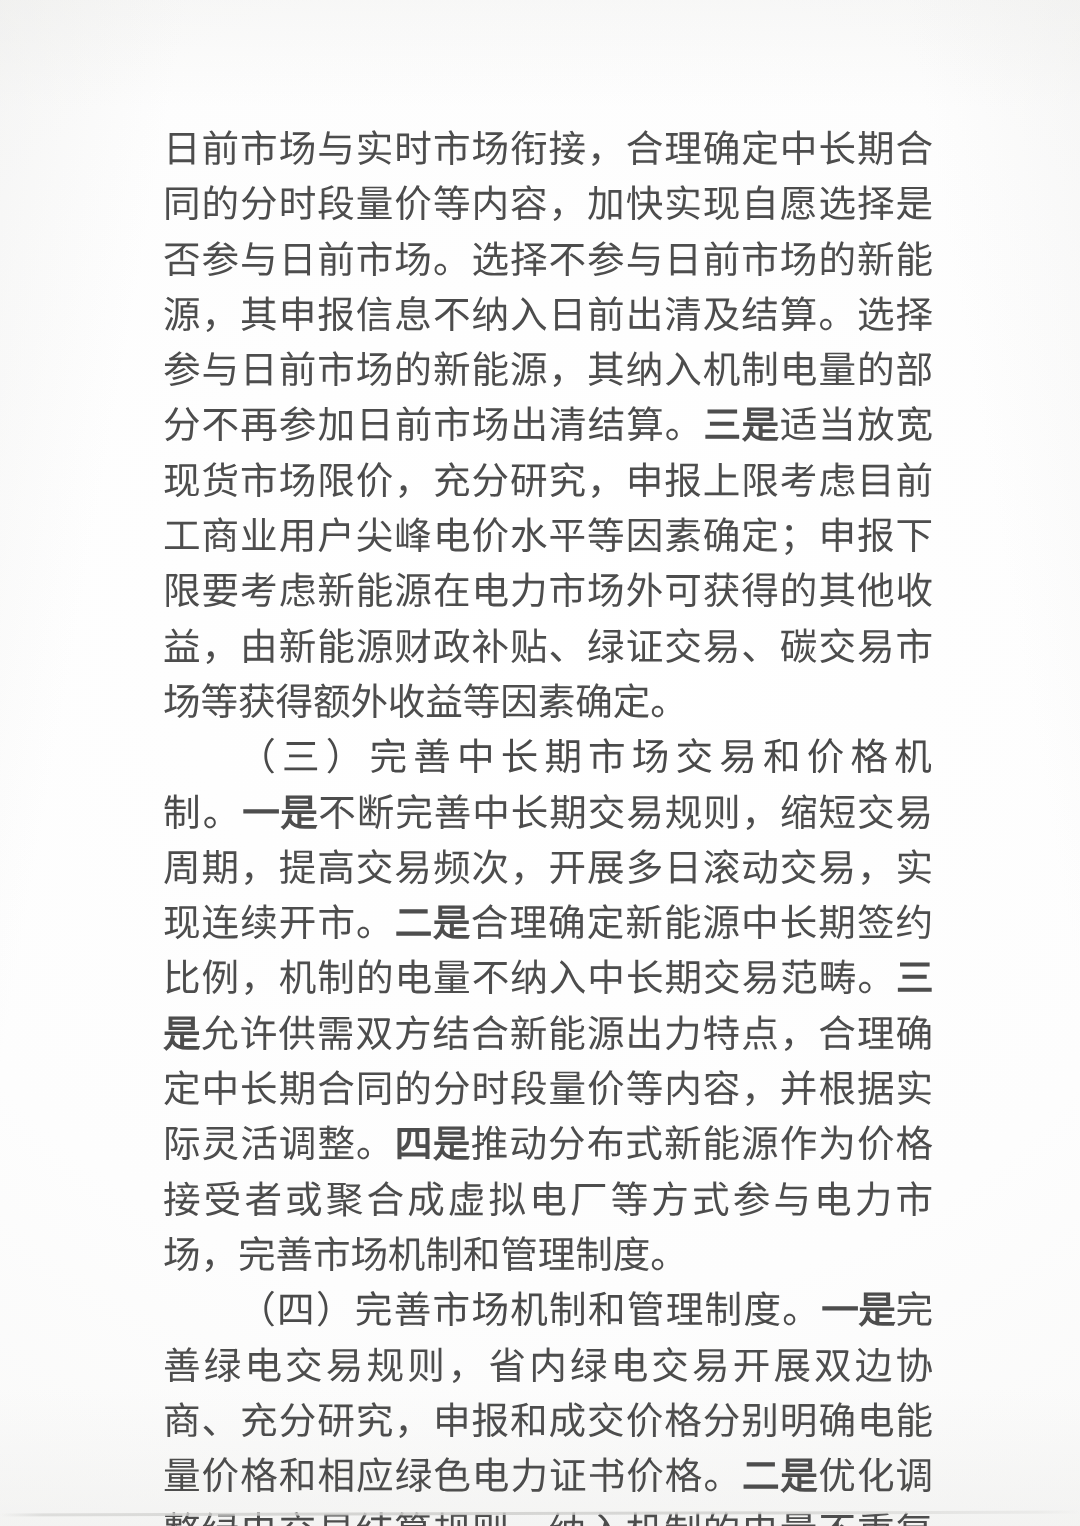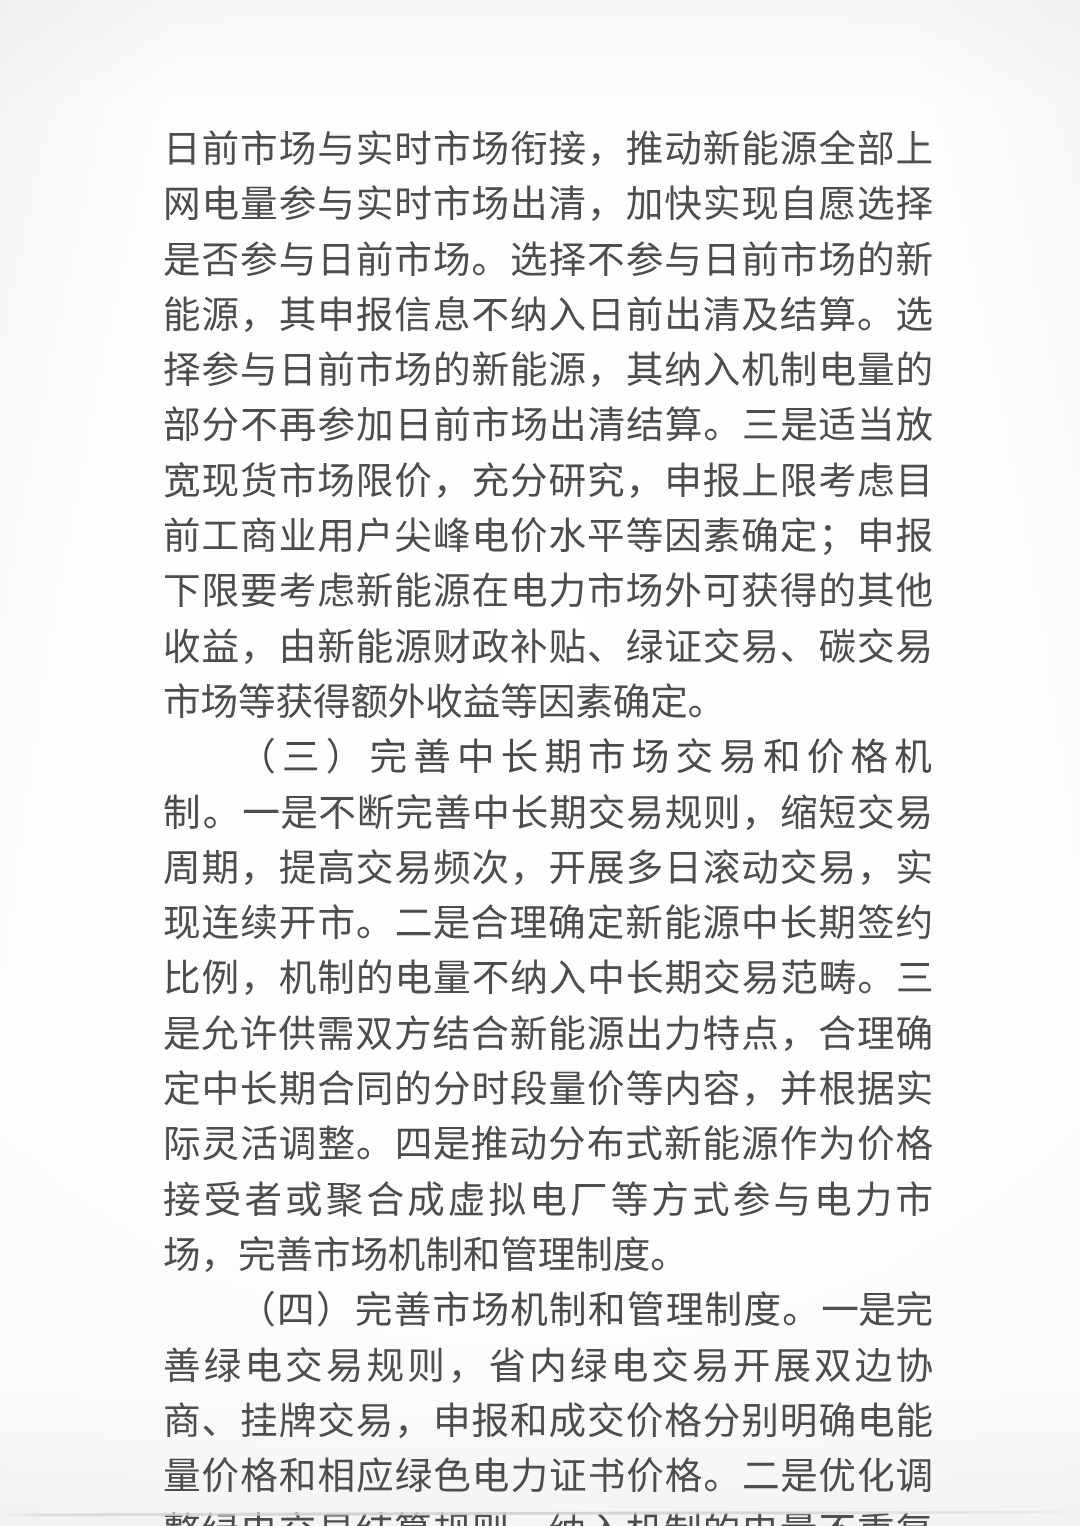--- a/index.html
+++ b/index.html
@@ -78,21 +78,21 @@
     text-rendering: optimizeLegibility;
   }
 
   
   p.para.indent {
     text-indent: 2em;
   }
 
   
   .enum-bold {
-    font-weight: 400;
+    font-weight: 700;
     letter-spacing: -0.6px;
     margin-top: 36px;
   }
 
   
   .section-head {
     font-family: "Liberation Serif", "DejaVu Serif", serif;
     font-weight: 400;
     letter-spacing: 1.1px;
     color: #4a4a4a;
@@ -100,20 +100,20 @@
 </style>
 </head>
 <body>
 
 <div class="page">
 
   <div class="scan-tint"></div>
 
   <div class="text-column">
 
-  <p class="para"><span>日前市场与实时市场衔接，推动新能源全部上网电量参与实时市场出清，加快实现自愿选择是否参与日前市场。选择不参与日前市场的新能源，其申报信息不纳入日前出清及结算。选择参与日前市场的新能源，其纳入机制电量的部分不再参加日前市场出清结算。</span><span class="enum-bold">三是</span><span>适当放宽现货市场限价，充分研究，申报上限考虑目前工商业用户尖峰电价水平等因素确定；申报下限要考虑新能源在电力市场外可获得的其他收益，由新能源财政补贴、绿证交易、碳交易市场等获得额外收益等因素确定。</span></p>
+  <p class="para"><span>日前市场与实时市场衔接，合理确定中长期合同的分时段量价等内容，加快实现自愿选择是否参与日前市场。选择不参与日前市场的新能源，其申报信息不纳入日前出清及结算。选择参与日前市场的新能源，其纳入机制电量的部分不再参加日前市场出清结算。</span><span class="enum-bold">三是</span><span>适当放宽现货市场限价，充分研究，申报上限考虑目前工商业用户尖峰电价水平等因素确定；申报下限要考虑新能源在电力市场外可获得的其他收益，由新能源财政补贴、绿证交易、碳交易市场等获得额外收益等因素确定。</span></p>
       <p class="para indent"><span class="section-head">（三）完善中长期市场交易和价格机制。</span><span class="enum-bold">一是</span><span>不断完善中长期交易规则，缩短交易周期，提高交易频次，开展多日滚动交易，实现连续开市。</span><span class="enum-bold">二是</span><span>合理确定新能源中长期签约比例，机制的电量不纳入中长期交易范畴。</span><span class="enum-bold">三是</span><span>允许供需双方结合新能源出力特点，合理确定中长期合同的分时段量价等内容，并根据实际灵活调整。</span><span class="enum-bold">四是</span><span>推动分布式新能源作为价格接受者或聚合成虚拟电厂等方式参与电力市场，完善市场机制和管理制度。</span></p>
-      <p class="para indent"><span class="section-head">（四）完善市场机制和管理制度。</span><span class="enum-bold">一是</span><span>完善绿电交易规则，省内绿电交易开展双边协商、挂牌交易，申报和成交价格分别明确电能量价格和相应绿色电力证书价格。</span><span class="enum-bold">二是</span><span>优化调整绿电交易结算规则，纳入机制的电量不重复获得绿证收益。</span></p>
+      <p class="para indent"><span class="section-head">（四）完善市场机制和管理制度。</span><span class="enum-bold">一是</span><span>完善绿电交易规则，省内绿电交易开展双边协商、充分研究，申报和成交价格分别明确电能量价格和相应绿色电力证书价格。</span><span class="enum-bold">二是</span><span>优化调整绿电交易结算规则，纳入机制的电量不重复获得绿证收益。</span></p>
     </div>
 
   <div class="scan-edge"></div>
 
 </div>
 
 </body></html>

